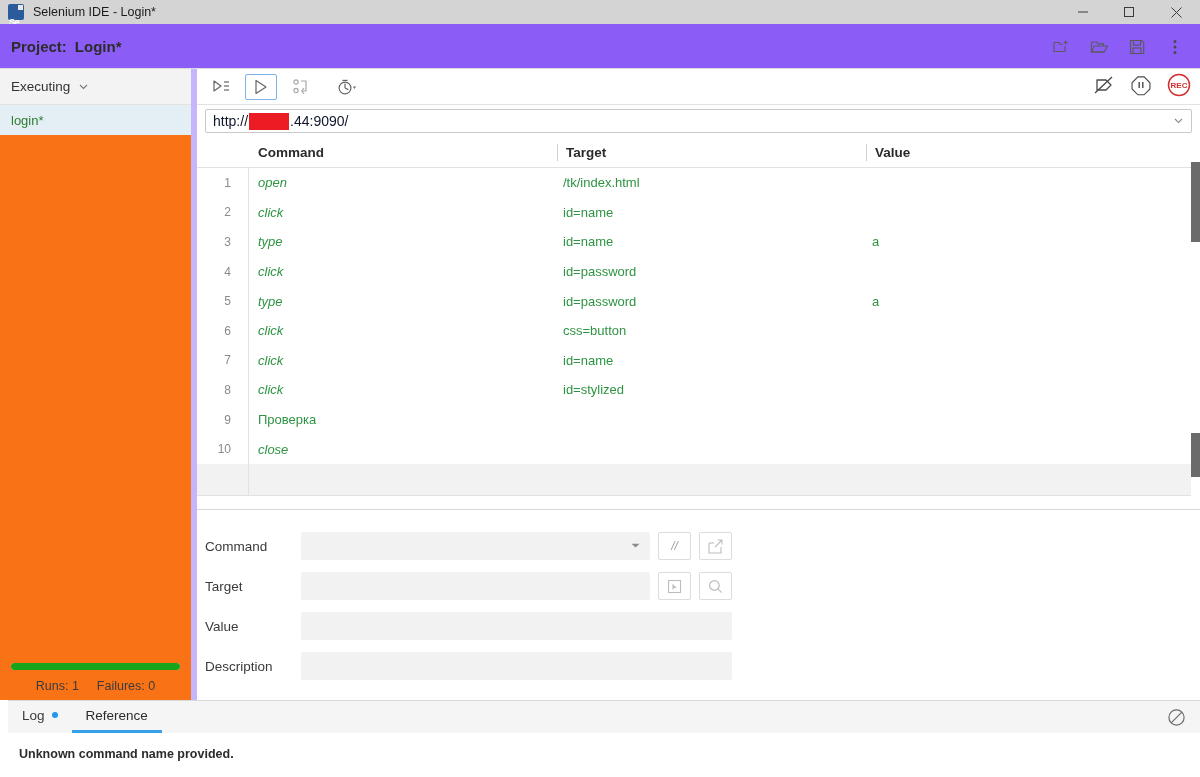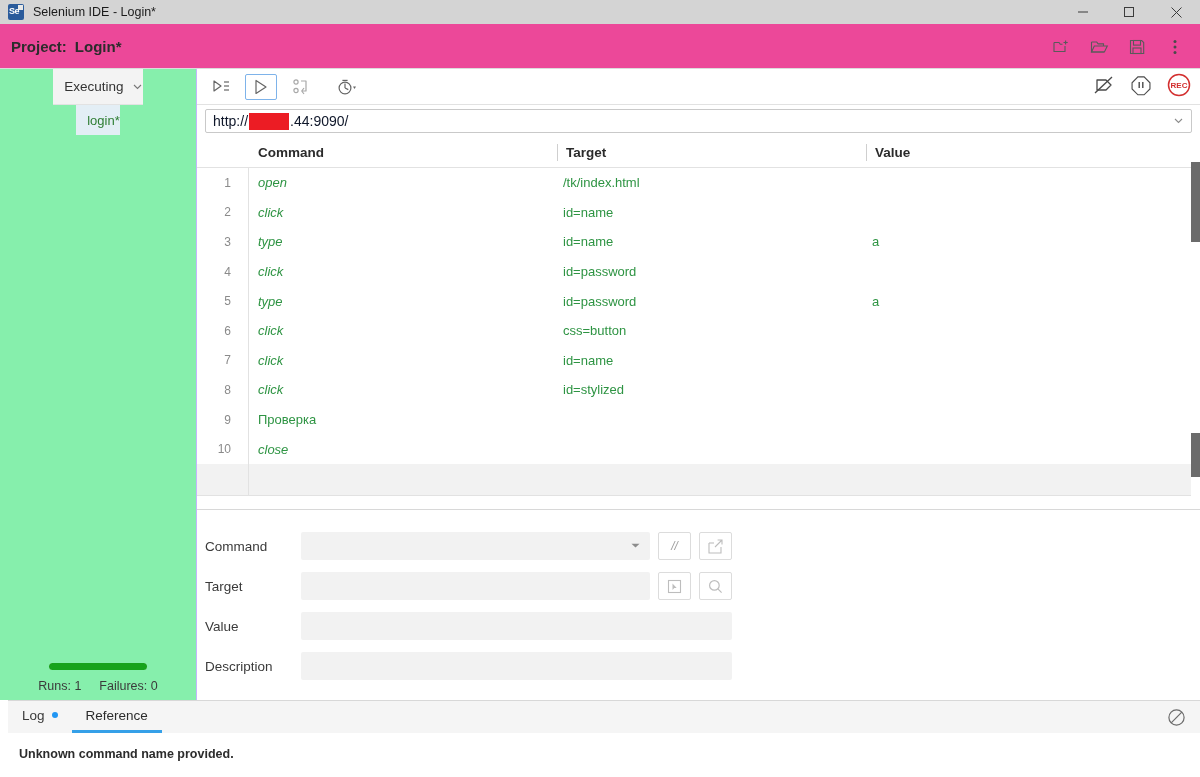--- a/index.html
+++ b/index.html
@@ -15,59 +15,59 @@
   
   .titlebar {
     height: 24px; background: #d4d4d4; display: flex; align-items: center;
     flex: 0 0 24px; position: relative;
   }
   .titlebar .app-icon {
     width: 16px; height: 16px; margin-left: 8px; background: #2a5b9b;
     border-radius: 2px; position: relative; flex: 0 0 16px;
   }
   .titlebar .app-icon .se {
-    position: absolute; left: 1px; top: 2px; color: #fff; font-size: 9px;
+    position: absolute; left: 1px; top: 13px; color: #fff; font-size: 9px;
     font-weight: bold; font-family: "Liberation Sans", sans-serif; letter-spacing: -0.5px;
   }
   .titlebar .app-icon .corner {
     position: absolute; right: 1px; top: 1px; width: 5px; height: 5px; background: #e8e8e8;
   }
   .titlebar .title {
     margin-left: 9px; font-size: 12.5px; color: #1a1a1a; line-height: 24px;
   }
   .wincontrols { position: absolute; right: 0; top: 0; height: 24px; display: flex; }
   .wincontrols .wc {
     width: 46px; height: 24px; display: flex; align-items: center; justify-content: center;
     color: #3b3b3b;
   }
   .wincontrols .wc:last-child { width: 48px; }
 
   
   .projectbar {
-    height: 45px; flex: 0 0 45px; background: #ec4899; display: flex; align-items: center;
+    height: 45px; flex: 0 0 45px; background: #8b5cf6; display: flex; align-items: center;
     border-bottom: 1px solid #dcdcdc; position: relative;
   }
   .projectbar .plabel {
     margin-left: 11px; font-size: 15px; font-weight: bold; color: #2c2c2c;
   }
   .projectbar .pname {
     margin-left: 8px; font-size: 15px; font-weight: bold; color: #2c2c2c;
   }
   .projectbar .pactions { position: absolute; right: 6px; top: 0; height: 45px; display: flex; align-items: center; }
   .projectbar .pactions .pa {
     width: 38px; height: 45px; display: flex; align-items: center; justify-content: center;
   }
 
   
   .body { flex: 1 1 auto; display: flex; min-height: 0; }
 
   
   .sidebar {
-    width: 197px; flex: 0 0 197px; background: #86efac; border-right: 1px solid #c4b5fd;
-    display: flex; flex-direction: column; position: relative; align-items: center;
+    width: 197px; flex: 0 0 197px; background: #f97316; border-right: 6px solid #c4b5fd;
+    display: flex; flex-direction: column; position: relative;
   }
   .sb-head {
     height: 36px; flex: 0 0 36px; background: #f3f3f3; display: flex; align-items: center;
     border-bottom: 1px solid #e2e2e2;
   }
   .sb-head .t { margin-left: 11px; font-size: 13.5px; color: #333; }
   .sb-head .caret { margin-left: 8px; }
   .sb-list { flex: 1 1 auto; overflow: hidden; }
   .sb-item {
     height: 30px; display: flex; align-items: center; padding-left: 11px;

